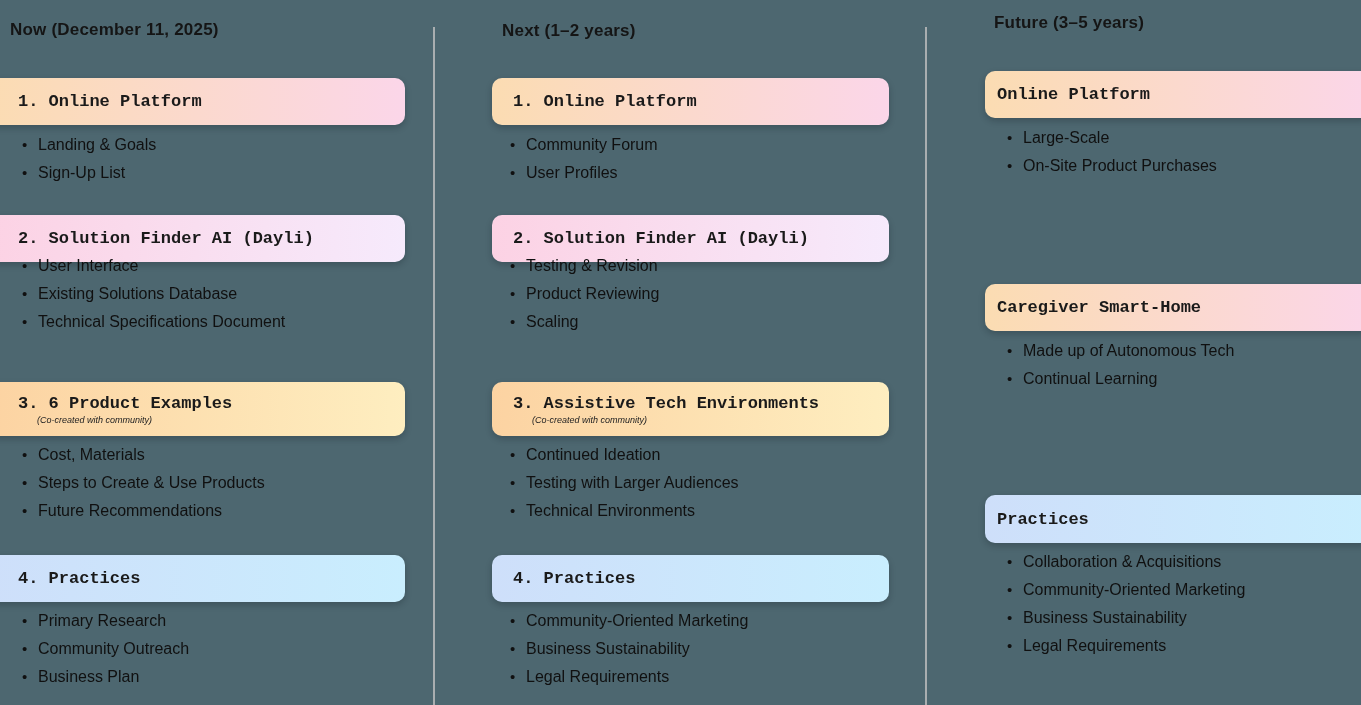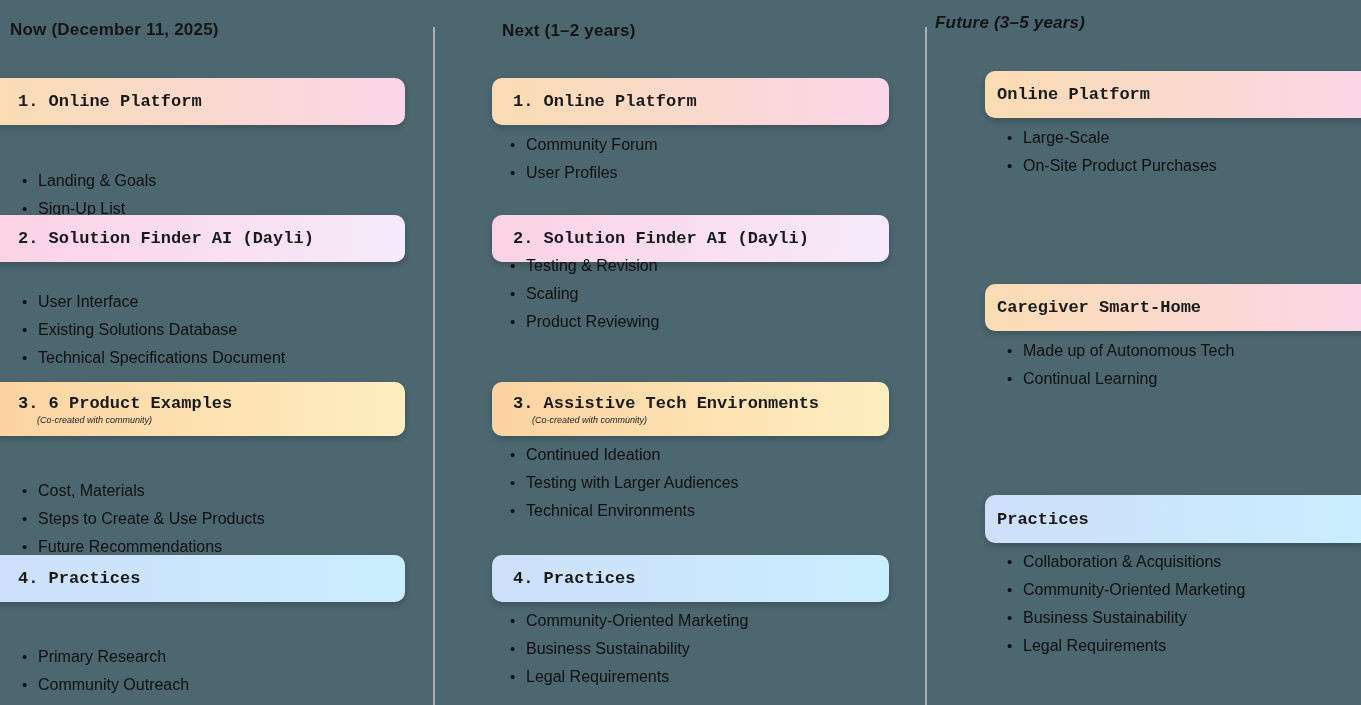--- a/index.html
+++ b/index.html
@@ -13,21 +13,21 @@
   #divider-1{left:433px;}
   #divider-2{left:925px;}
 
   .col{position:absolute;inset:0;padding-left:8px;}
   .col-header{
     position:absolute;font-size:17px;font-weight:800;letter-spacing:.2px;
     color:#151515;white-space:nowrap;
   }
   .col1 .col-header{left:10px;top:20px;}
   .col2 .col-header{left:502px;top:21px;}
-  .col3 .col-header{left:935px;top:13px;font-style:italic;}
+  .col3 .col-header{left:994px;top:13px;}
 
   .card{
     position:absolute;height:47px;border-radius:10px;
     display:flex;flex-direction:column;justify-content:center;
     box-shadow:0 3px 6px rgba(15,25,30,.25);
   }
   .col1 .card{left:-12px;width:387px;padding-left:30px;}
   .col2 .card{left:492px;width:376px;padding-left:21px;}
   .col3 .card{left:985px;width:374px;padding-left:12px;}
 
@@ -38,21 +38,21 @@
 
   .card-title{font-size:17px;font-weight:600;color:#1a1a1a;white-space:nowrap;font-family:Liberation Mono, monospace;}
   .card-subtitle{font-size:9px;font-style:italic;font-weight:500;margin-left:19px;margin-top:2px;color:#222;}
 
   .p1{top:78px;} .p2{top:215px;} .p3{top:382px;height:54px;} .p4{top:555px;}
   .col3 .p1{top:71px;} .col3 .p2{top:284px;} .col3 .p3{top:495px;height:48px;}
 
   .bullets{
     position:absolute;margin:0;padding:0;list-style:none;width:420px;
   }
-  .col1 .bullets{left:22px;margin-top:36px;}
+  .col1 .bullets{left:22px;}
   .col2 .bullets{left:510px;}
   .col3 .bullets{left:1007px;}
   .b1{top:131px;} .b2{top:252px;} .b3{top:441px;} .b4{top:607px;}
   .col3 .b1{top:124px;} .col3 .b2{top:337px;} .col3 .b3{top:548px;}
 
   .bullets li{
     position:relative;padding-left:16px;line-height:28px;
     font-size:16px;font-weight:500;color:#101010;white-space:nowrap;
   }
   .bullets li::before{content:"•";position:absolute;left:0;top:0;font-size:15px;}
@@ -112,22 +112,22 @@
   <ul class="bullets b1">
     <li>Community Forum</li>
     <li>User Profiles</li>
   </ul>
 
   <div class="card v-b p2">
     <div class="card-title">2. Solution Finder AI (Dayli)</div>
   </div>
   <ul class="bullets b2">
     <li>Testing &amp; Revision</li>
+    <li>Product Reviewing</li>
     <li>Scaling</li>
-    <li>Product Reviewing</li>
   </ul>
 
   <div class="card v-c p3">
     <div class="card-title">3. Assistive Tech Environments</div>
     <div class="card-subtitle">(Co-created with community)</div>
   </div>
   <ul class="bullets b3">
     <li>Continued Ideation</li>
     <li>Testing with Larger Audiences</li>
     <li>Technical Environments</li>

